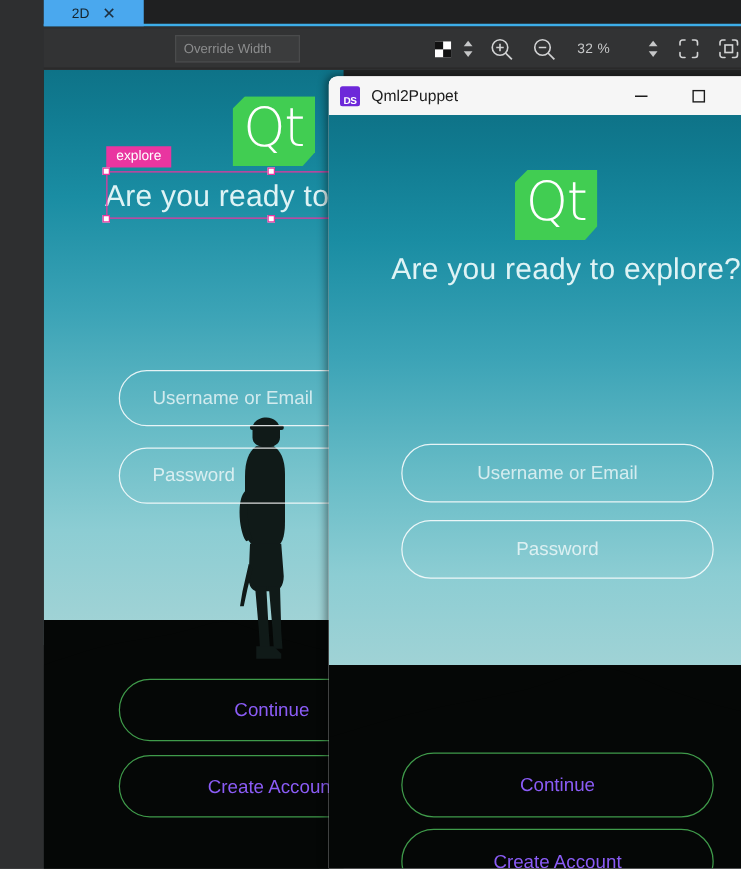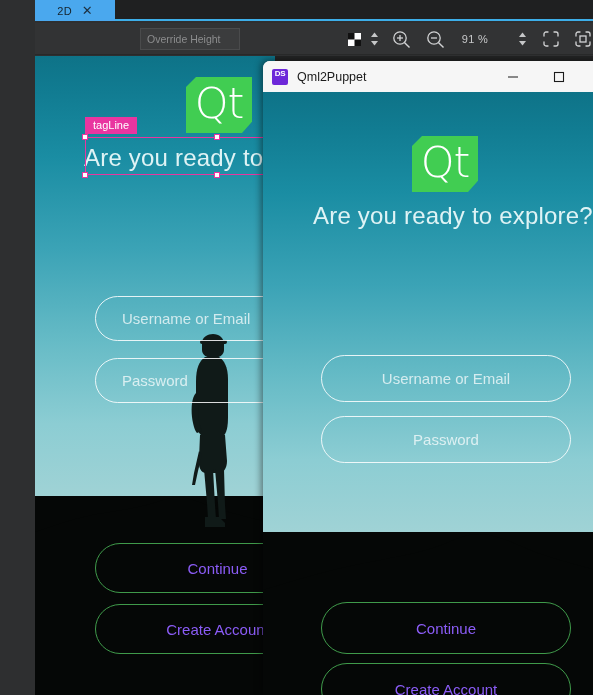--- a/index.html
+++ b/index.html
@@ -138,21 +138,21 @@
     overflow:hidden;
   }
   .titlebar {
     position:absolute; left:0; top:0; width:365px; height:31px;
     background:#f6f6f6;
     display:flex; align-items:center;
   }
   .ds-icon {
     width:16px; height:16px; margin-left:9px;
     background:#6d28d9; border-radius:2px;
-    display:flex; align-items:flex-start; justify-content:center;
+    display:flex; align-items:flex-end; justify-content:center;
   }
   .ds-icon span { font-size:8px; color:#ffffff; font-weight:bold; letter-spacing:-.3px; }
   .titletext { font-size:12.5px; color:#1b1b1b; margin-left:9px; font-weight:400; }
   .wbtns { position:absolute; right:0; top:0; height:31px; display:flex; }
   .wbtn { width:46px; height:31px; display:flex; align-items:center; justify-content:center; }
   .wbtn svg { display:block; }
 
   .puppet-body {
     position:absolute; left:0; top:31px; width:365px; height:603px;
     overflow:hidden;
@@ -165,21 +165,21 @@
 
   <div class="tabbar">
     <div class="tab">
       <span class="tab-label">2D</span>
       <span class="tab-close">✕</span>
     </div>
   </div>
 
   <div class="toolbar">
     <div class="ovr ovr-h">
-      <span>Override Height</span>
+      <span>Override Width</span>
     </div>
 
     <div class="tool" style="left:308px;width:22px;">
       <svg width="13" height="13" viewBox="0 0 13 13">
         <rect x="0" y="0" width="13" height="13" fill="#ffffff"></rect>
         <rect x="0" y="0" width="6.5" height="6.5" fill="#111111"></rect>
         <rect x="6.5" y="6.5" width="6.5" height="6.5" fill="#111111"></rect>
       </svg>
     </div>
     <div class="tool" style="left:330px;width:18px;">
@@ -197,21 +197,21 @@
       </svg>
     </div>
     <div class="tool" style="left:388px;width:24px;">
       <svg width="19" height="19" viewBox="0 0 19 19">
         <circle cx="8" cy="8" r="6.2" fill="none" stroke="#d2d3d4" stroke-width="1.3"></circle>
         <line x1="12.4" y1="12.4" x2="17.5" y2="17.5" stroke="#d2d3d4" stroke-width="1.4"></line>
         <line x1="5" y1="8" x2="11" y2="8" stroke="#d2d3d4" stroke-width="1.3"></line>
       </svg>
     </div>
     <div class="tool" style="left:418px;width:44px;">
-      <span class="zoomlabel">91 %</span>
+      <span class="zoomlabel">32 %</span>
     </div>
     <div class="tool" style="left:478px;width:18px;">
       <svg width="9" height="14" viewBox="0 0 9 14">
         <path d="M4.5 0.5 L8 5 L1 5 Z" fill="#c6c7c8"></path>
         <path d="M4.5 13.5 L8 9 L1 9 Z" fill="#c6c7c8"></path>
       </svg>
     </div>
     <div class="tool" style="left:504px;width:24px;">
       <svg width="18" height="18" viewBox="0 0 18 18">
         <path d="M2 6 V4 A2 2 0 0 1 4 2 H6 M12 2 H14 A2 2 0 0 1 16 4 V6 M16 12 V14 A2 2 0 0 1 14 16 H12 M6 16 H4 A2 2 0 0 1 2 14 V12" fill="none" stroke="#d2d3d4" stroke-width="1.3" stroke-linecap="round"></path>
@@ -272,21 +272,21 @@
 
         <div class="btn" style="left:60px; top:487px; width:245px; height:50px;">
           <span>Continue</span>
         </div>
         <div class="btn" style="left:60px; top:548px; width:245px; height:50px;">
           <span>Create Account</span>
         </div>
       </div>
 
       <div class="sel-box" style="left:50px; top:81px; width:245px; height:38px;"></div>
-      <div class="sel-tag" style="left:50px; top:61px;">tagLine</div>
+      <div class="sel-tag" style="left:50px; top:61px;">explore</div>
       <div class="sel-h" style="left:47px; top:78px;"></div>
       <div class="sel-h" style="left:179px; top:78px;"></div>
       <div class="sel-h" style="left:47px; top:116px;"></div>
       <div class="sel-h" style="left:179px; top:116px;"></div>
     </div>
 
     <div class="puppet" style="top:5px;">
       <div class="titlebar">
         <div class="ds-icon">
           <span>DS</span>

